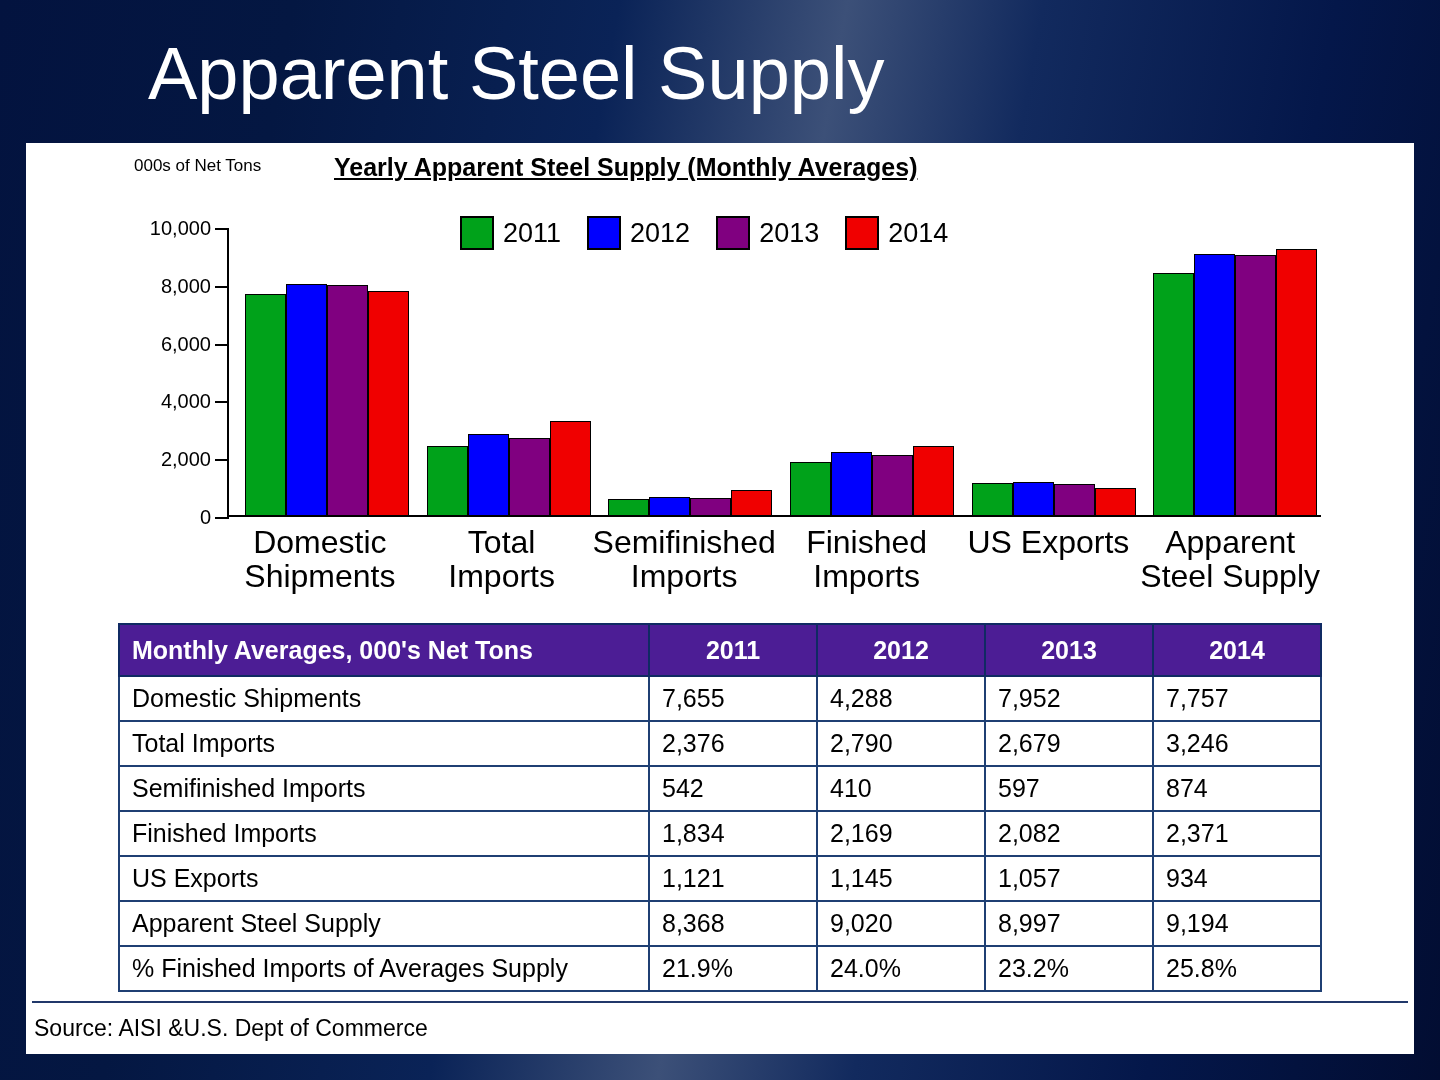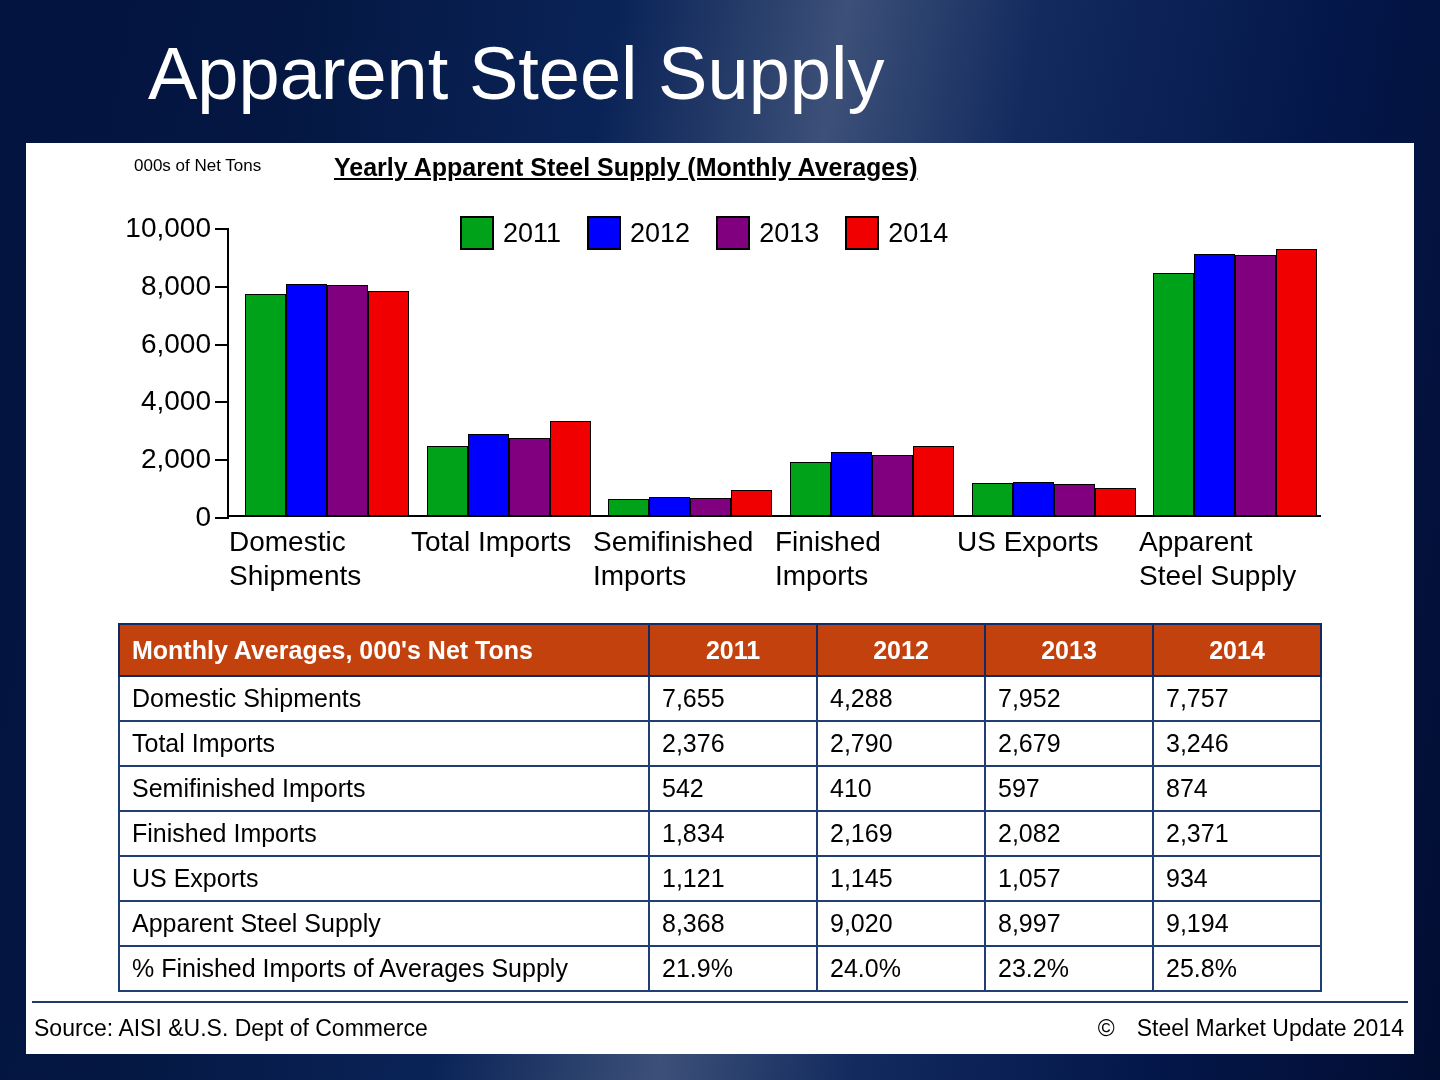--- a/index.html
+++ b/index.html
@@ -137,21 +137,21 @@
     position: absolute;
     left: -14px;
     width: 14px; height: 0;
     border-top: 2px solid #000;
   }
   .y-label {
     position: absolute;
     right: 100%;
     margin-right: 18px;
     transform: translateY(-50%);
-    font-size: 28px;
+    font-size: 20px;
     color: #000;
     white-space: nowrap;
   }
   .y-label-wrap { position: absolute; left: 0; width: 0; }
 
   #bars-row {
     position: absolute;
     left: 2px; right: 0; bottom: 0;
     height: 289px;
     display: flex;
@@ -172,42 +172,42 @@
   }
 
   #x-labels {
     position: absolute;
     left: 203px; top: 382px;
     width: 1092px;
     display: flex;
   }
   .x-label {
     flex: 1 1 0;
-    text-align: left;
-    font-size: 28px;
+    text-align: center;
+    font-size: 32px;
     line-height: 34px;
     color: #000;
   }
 
   
   #data-table {
     position: absolute;
     left: 92px; top: 480px;
     width: 1204px;
     border-collapse: collapse;
     table-layout: fixed;
   }
   #data-table th, #data-table td {
     border: 2px solid #1f3f73;
     font-size: 25px;
     height: 45px;
     padding: 0 12px;
   }
   #data-table thead th {
-    background: #c2410c;
+    background: #4c1d95;
     color: #ffffff;
     font-weight: bold;
     border-color: #102a63;
     height: 52px;
   }
   #data-table thead th.th-label { text-align: left; }
   #data-table thead th.th-year { text-align: center; width: 168px; }
   #data-table tbody td.cell-label {
     text-align: left;
     color: #000;
@@ -424,17 +424,14 @@
           <td class="cell-value">21.9%</td>
           <td class="cell-value">24.0%</td>
           <td class="cell-value">23.2%</td>
           <td class="cell-value">25.8%</td>
         </tr>
       </tbody>
   </table>
 
   <div id="footer-rule"></div>
   <div id="footer-source">Source:  AISI &amp;U.S. Dept of Commerce</div>
-  <div id="footer-copyright">
-    <span class="cr-sym">©</span><span>Steel Market Update 2014</span>
-  </div>
 
 </div>
 
 </body></html>

